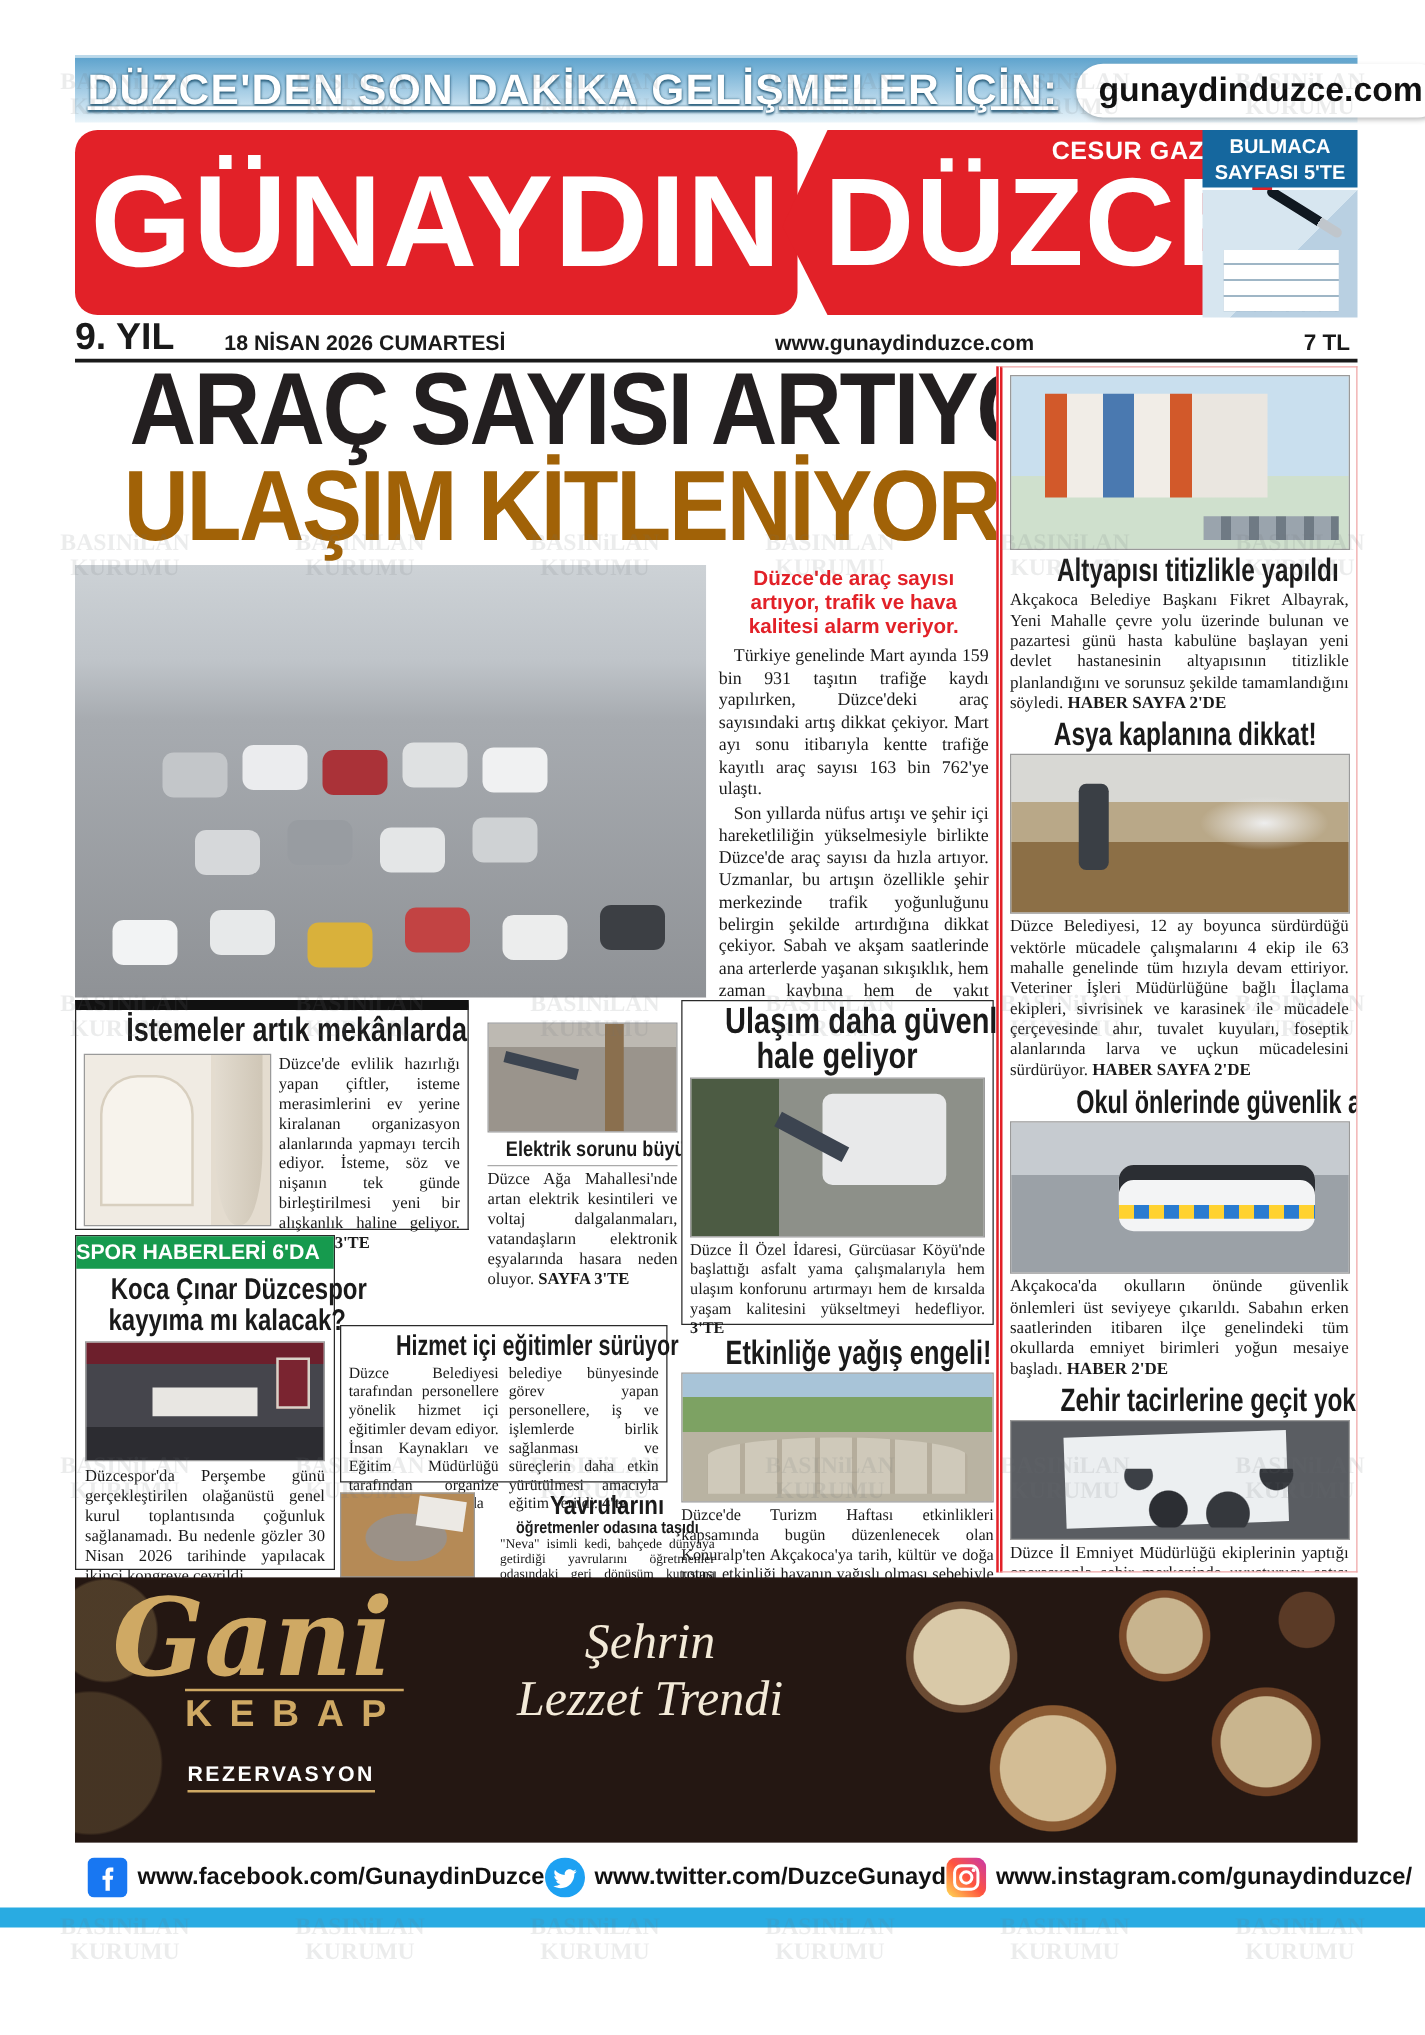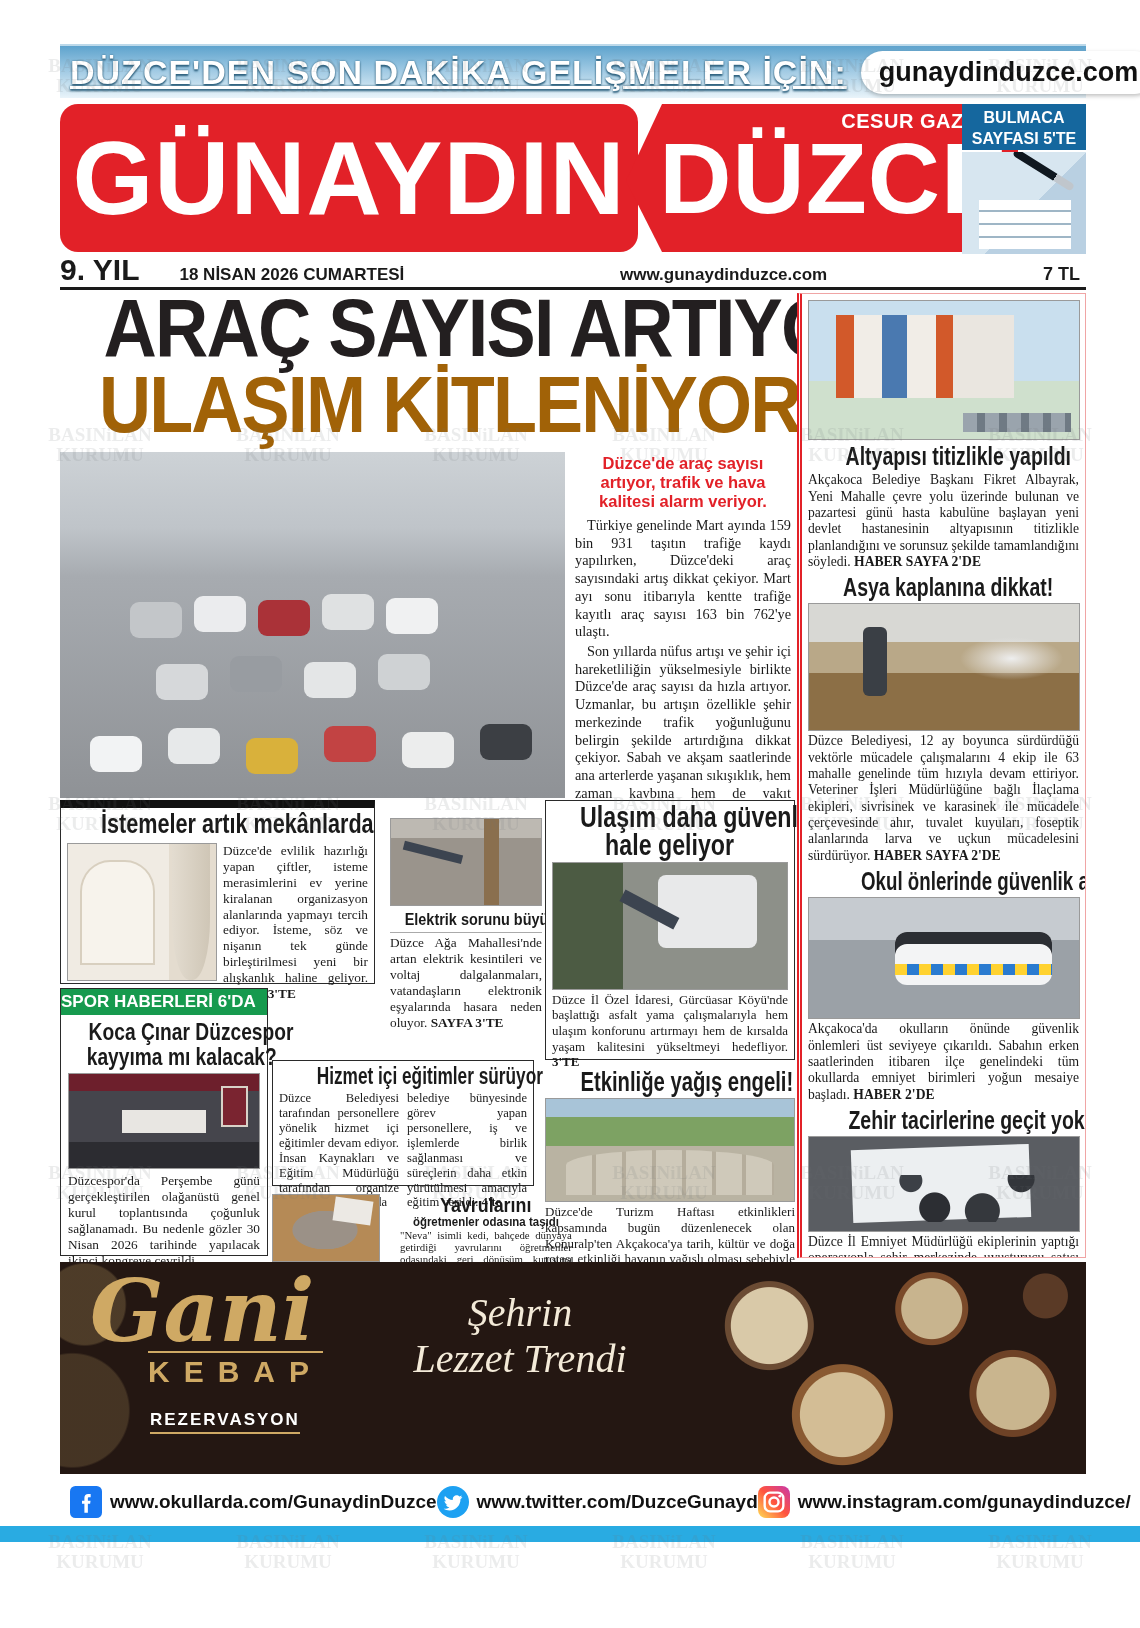--- a/index.html
+++ b/index.html
@@ -370,21 +370,21 @@
     <div class="ad-right ph ph-food" style="border:none;"></div>
   </div>
 
   <div class="abs footer">
     <div class="foot-row">
       <span class="foot-item">
         <svg class="sico" viewBox="0 0 24 24">
             <rect width="24" height="24" rx="4" fill="#1877f2"></rect>
             <path fill="#fff" d="M15.5 8.5H14c-.4 0-.6.3-.6.7V11h2l-.3 2.4h-1.7V20h-2.6v-6.6H9V11h1.8V8.9c0-1.8 1.1-2.9 2.8-2.9h1.9v2.5z"></path>
           </svg>
-        <span>www.okullarda.com/GunaydinDuzce</span>
+        <span>www.facebook.com/GunaydinDuzce</span>
       </span>
       <span class="foot-item">
         <svg class="sico" viewBox="0 0 24 24">
             <circle cx="12" cy="12" r="12" fill="#1da1f2"></circle>
             <path fill="#fff" d="M19 8.3c-.5.2-1 .4-1.6.4.6-.3 1-.9 1.2-1.5-.5.3-1.1.6-1.8.7-.5-.6-1.3-.9-2.1-.9-1.6 0-2.9 1.3-2.9 2.9 0 .2 0 .4.1.6-2.4-.1-4.5-1.3-5.9-3-.3.4-.4.9-.4 1.5 0 1 .5 1.9 1.3 2.4-.5 0-.9-.1-1.3-.4v.1c0 1.4 1 2.6 2.3 2.8-.2.1-.5.1-.8.1-.2 0-.4 0-.5-.1.4 1.2 1.5 2 2.7 2-1 .8-2.2 1.2-3.6 1.2h-.7c1.3.8 2.8 1.3 4.4 1.3 5.3 0 8.2-4.4 8.2-8.2v-.4c.6-.3 1.1-.8 1.4-1.5z"></path>
           </svg>
         <span>www.twitter.com/DuzceGunayd</span>
       </span>
       <span class="foot-item">
         <svg class="sico" viewBox="0 0 24 24">

